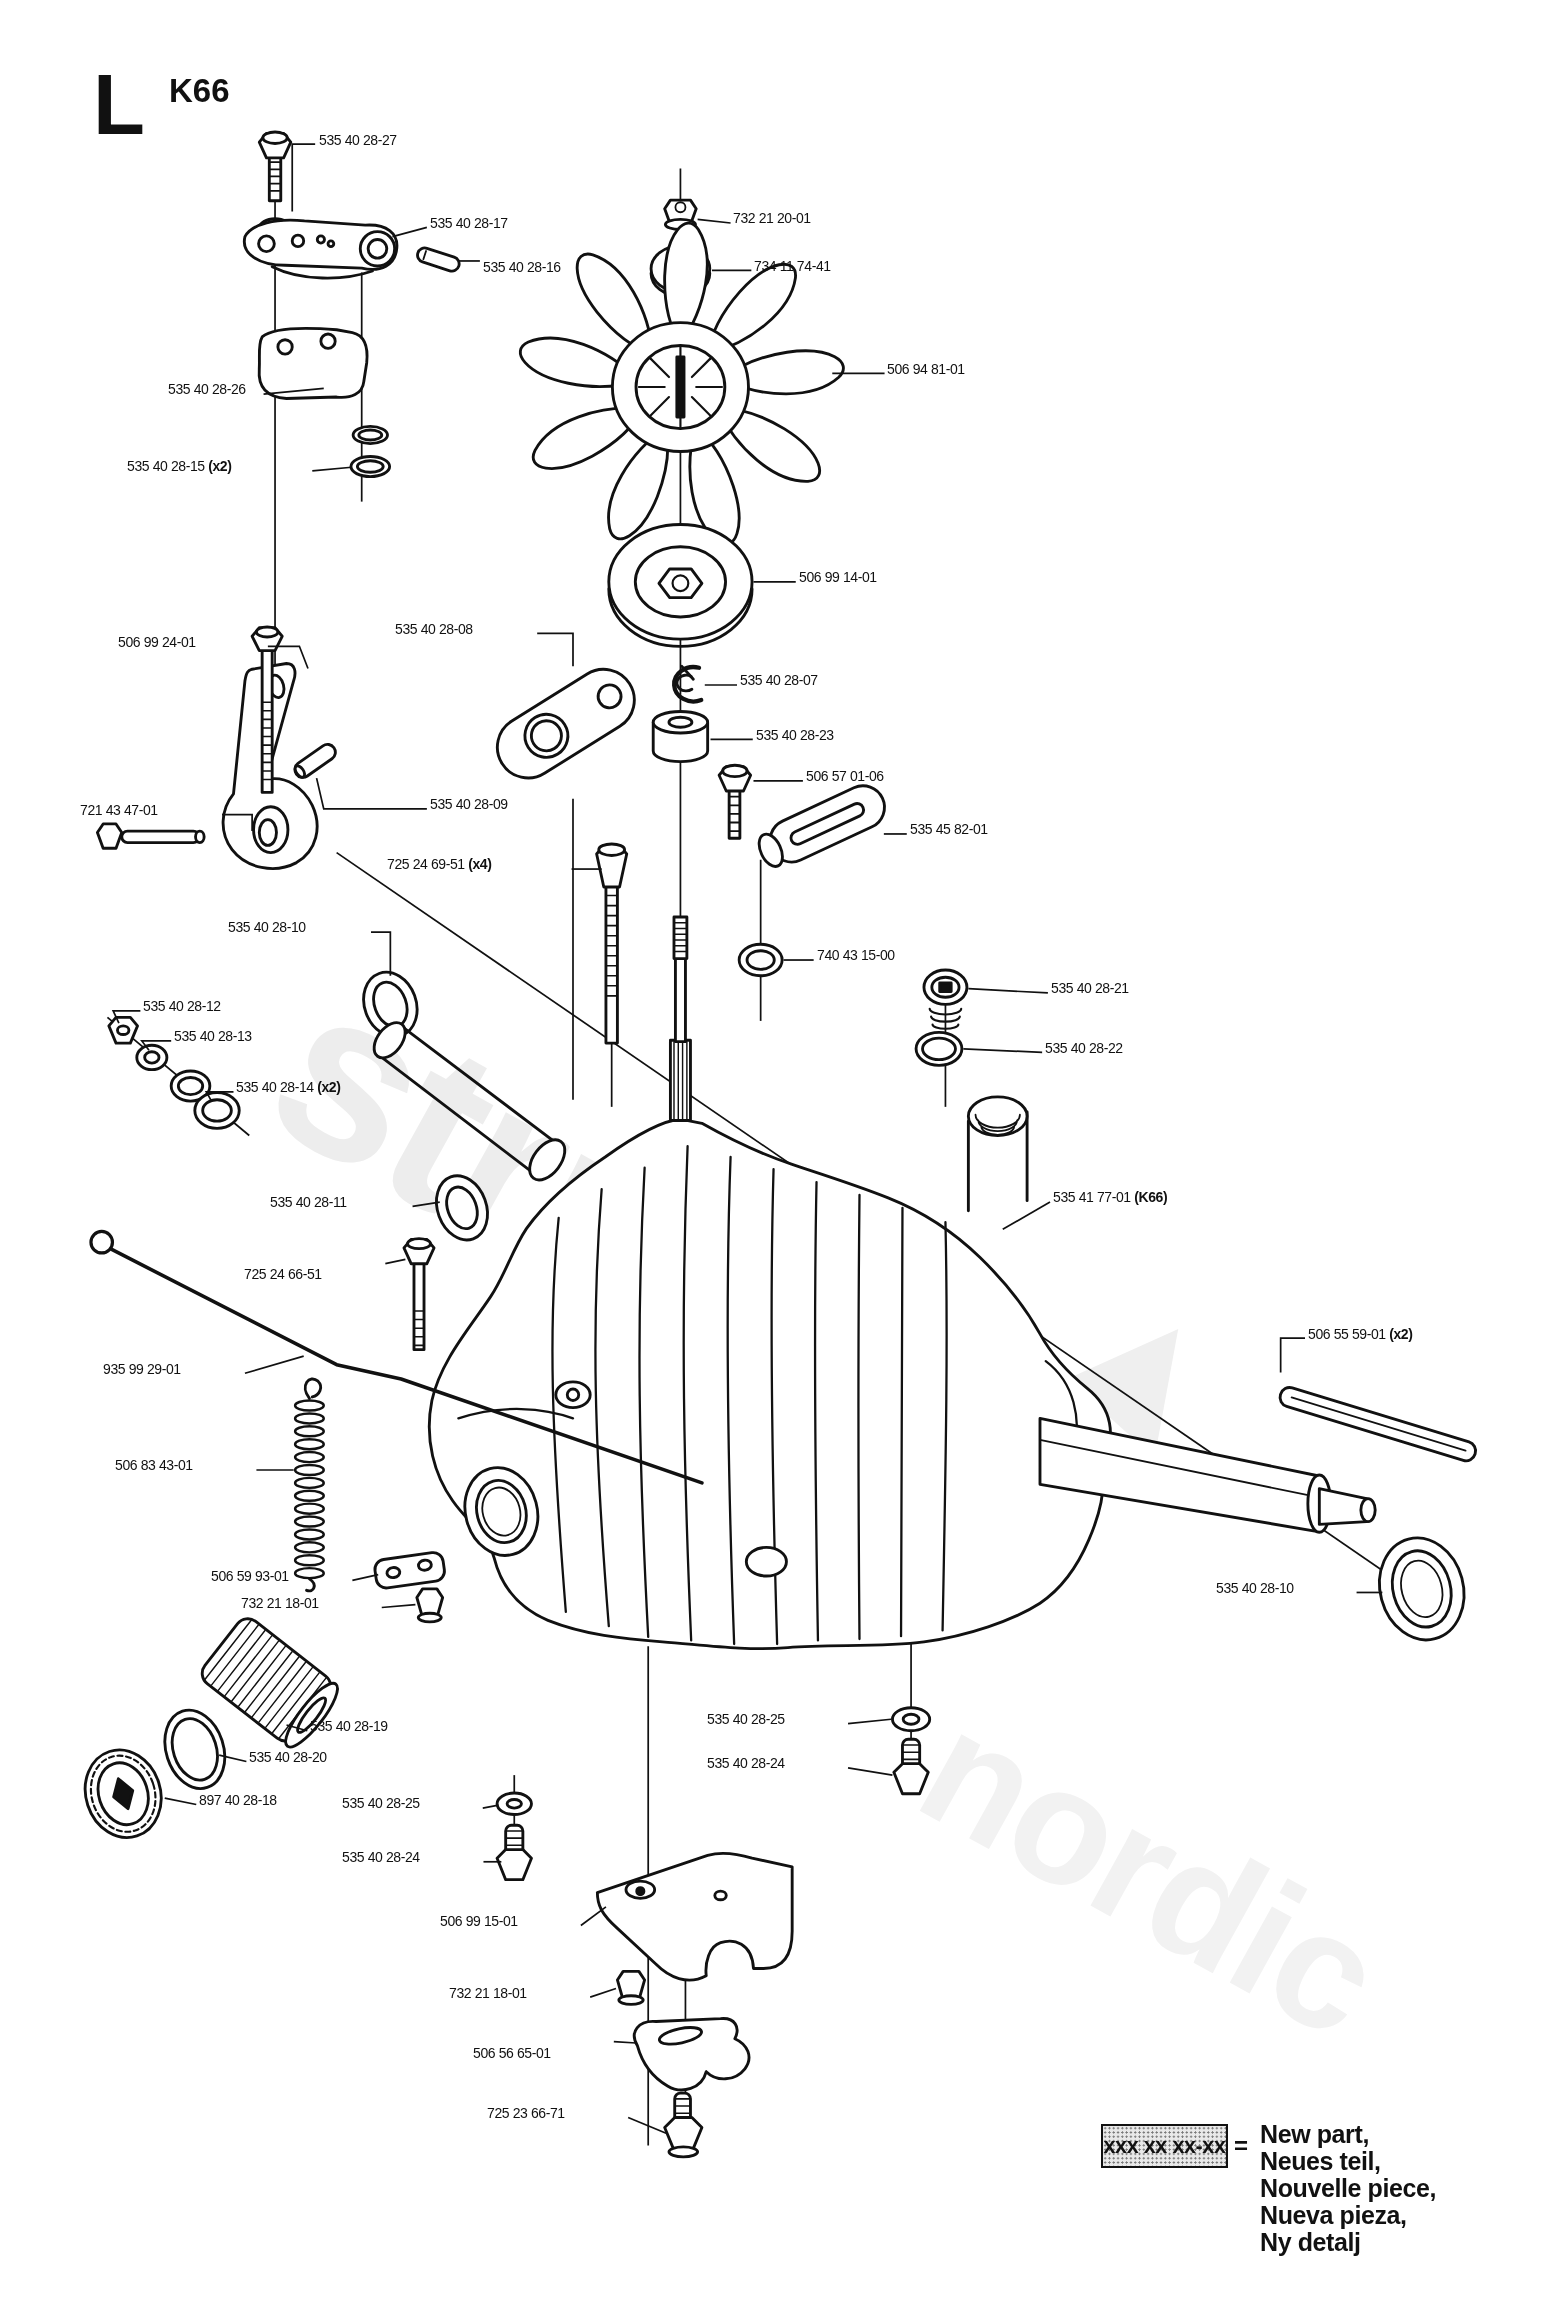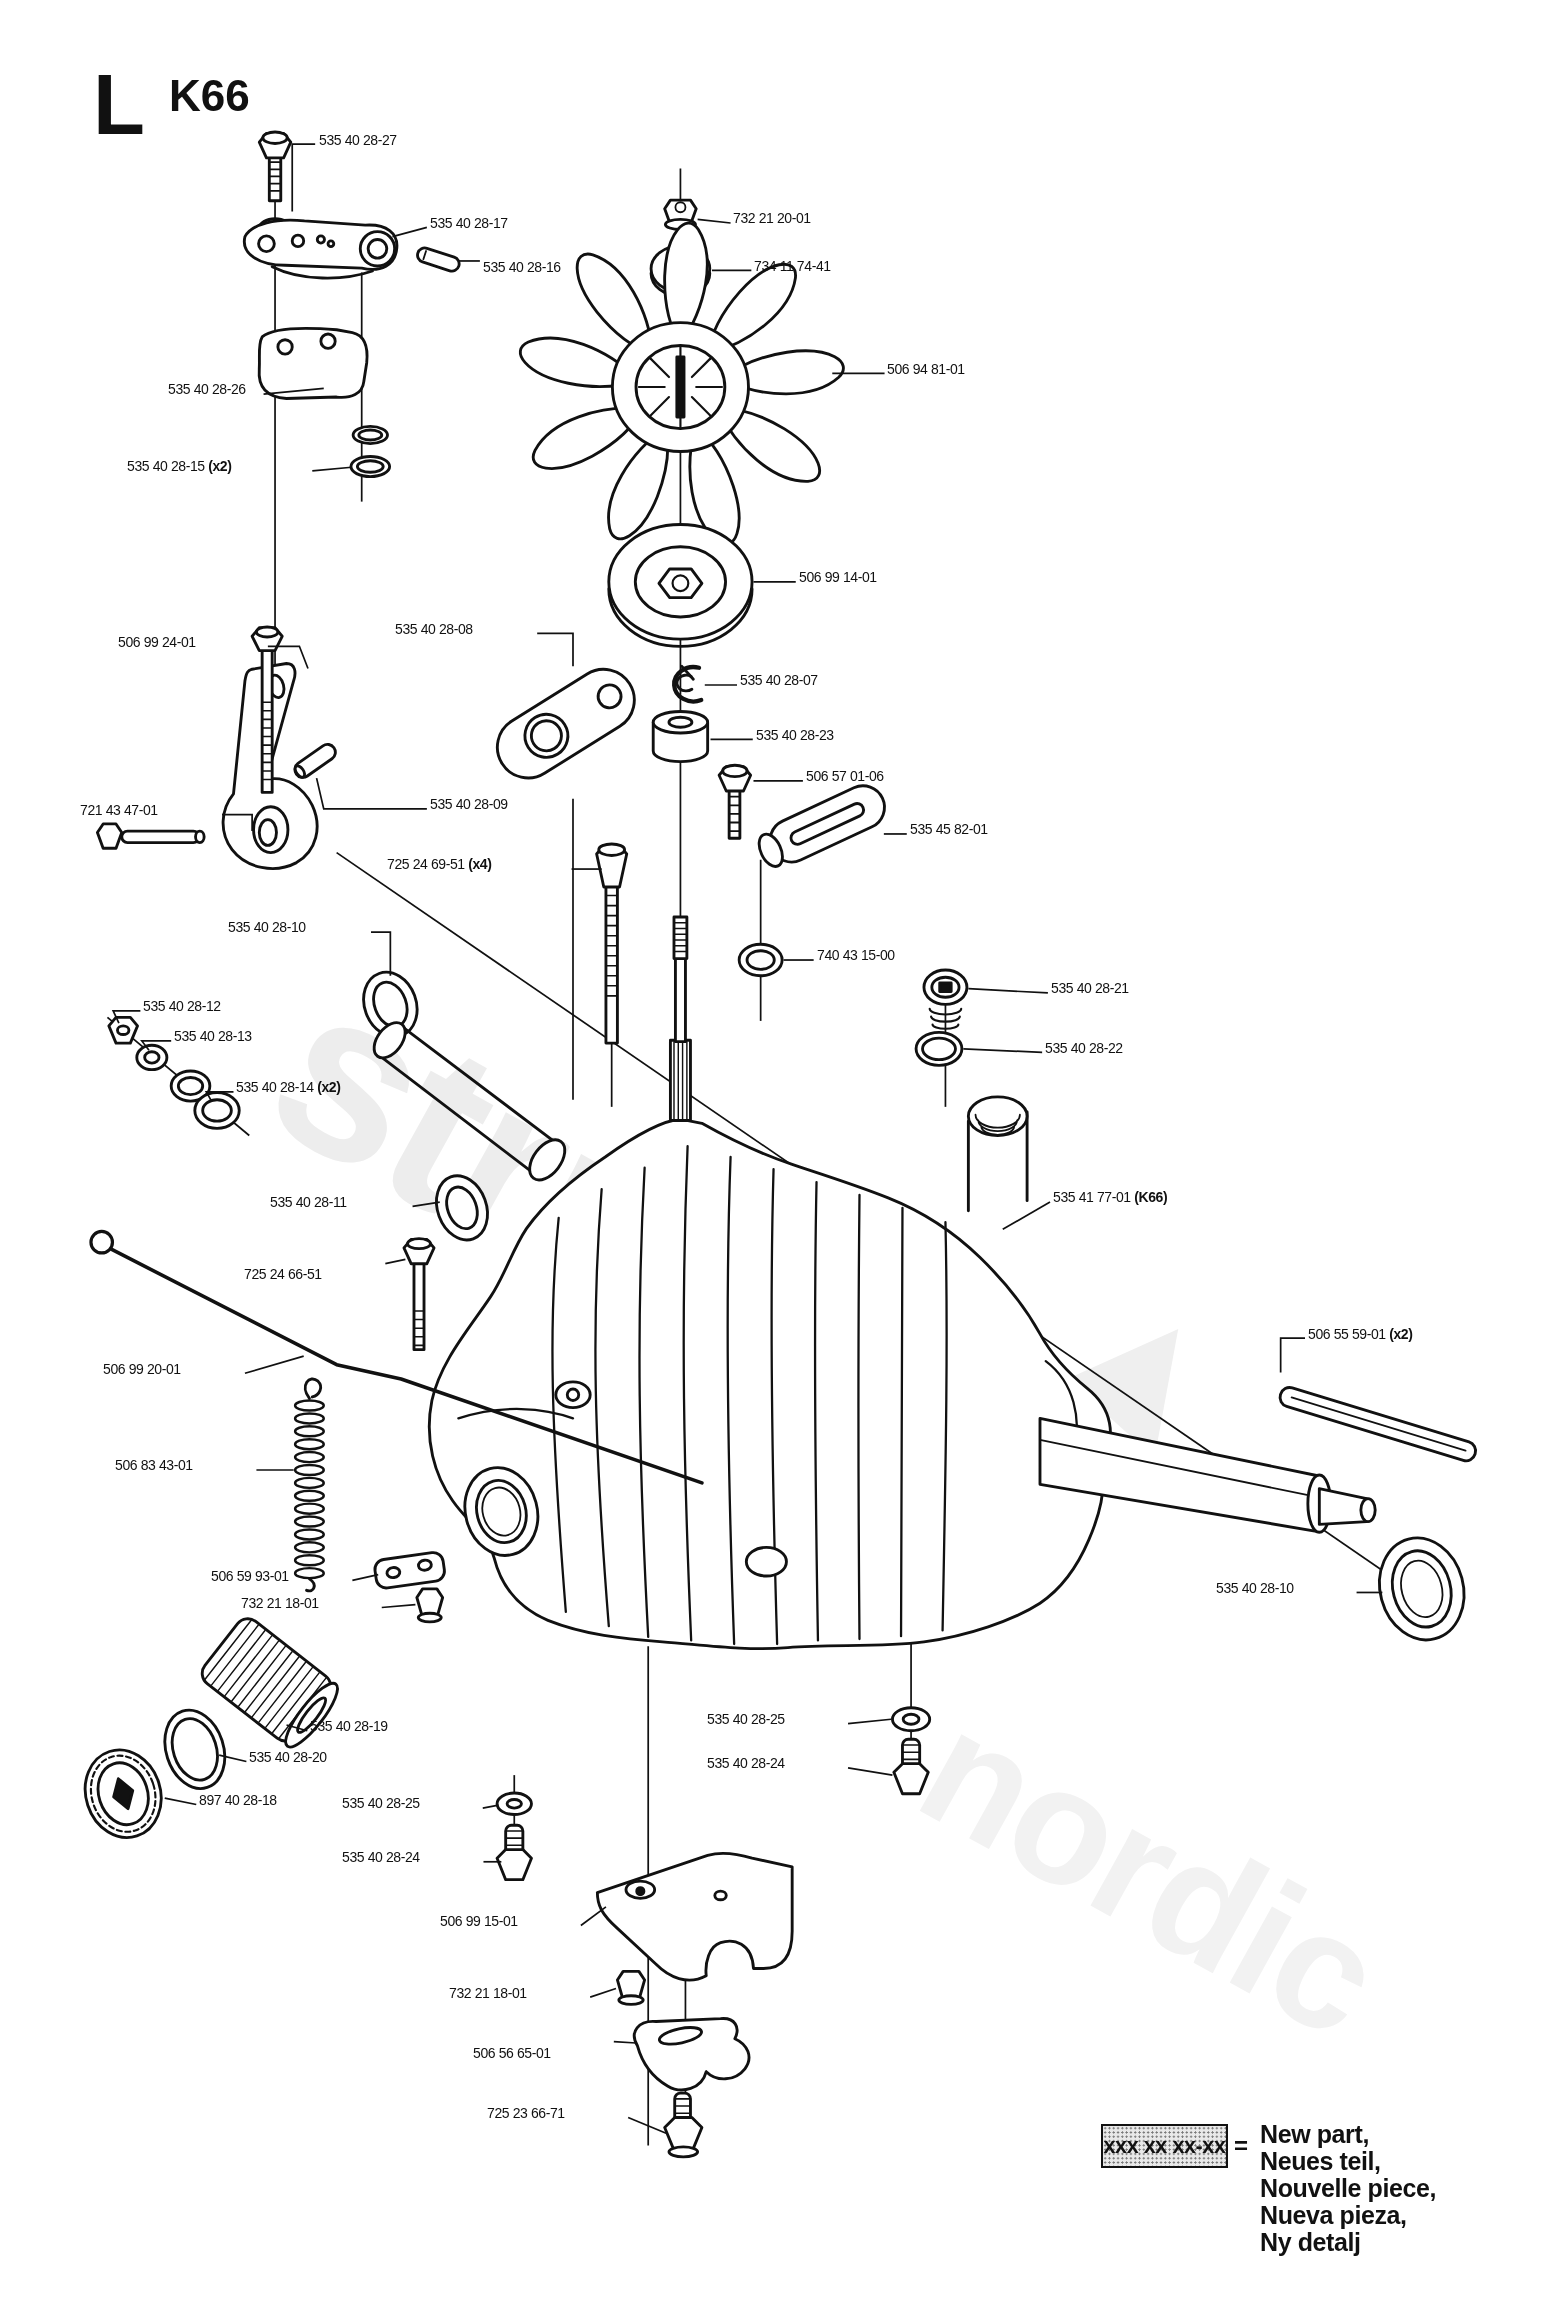--- a/index.html
+++ b/index.html
@@ -1,21 +1,21 @@
 <!DOCTYPE html>
 <html style="font-size:11.5px"><head>
 <meta charset="utf-8">
 <style>
   html,body{margin:0;padding:0;background:#fff;}
   body{width:1565px;height:2319px;position:relative;overflow:hidden;
        font-family:"Liberation Sans","DejaVu Sans",sans-serif;color:#111;}
   #stage{position:absolute;left:0;top:0;width:1565px;height:2319px;}
   svg{position:absolute;left:0;top:0;}
   .title-letter{position:absolute;left:93px;top:62px;font-size:85px;font-weight:bold;line-height:1;}
-  .model-code{position:absolute;left:169px;top:74px;font-size:44px;font-weight:bold;line-height:1;}
+  .model-code{position:absolute;left:169px;top:74px;font-size:33px;font-weight:bold;line-height:1;}
   #labels{position:absolute;left:0;top:0;width:100%;height:100%;}
   .plabel{position:absolute;font-size:14px;line-height:1.05;white-space:nowrap;letter-spacing:-0.4px;}
   .plabel b{font-weight:bold;}
   
   #legend{position:absolute;left:1101px;top:2120px;width:458px;}
   .lg-box{position:absolute;left:0;top:4.3px;width:123px;height:40px;border:2.1px solid #111;
           background-color:#e9e9e9;
           background-image:radial-gradient(#777 0.9px, transparent 1.1px);
           background-size:4.3px 4.3px;
           display:flex;align-items:center;justify-content:center;
@@ -492,21 +492,21 @@
       <div class="plabel" style="left: 228px; top: 920px;"><span>535 40 28-10</span></div>
       <div class="plabel" style="left: 1051px; top: 981px;"><span>535 40 28-21</span></div>
       <div class="plabel" style="left: 143px; top: 999px;"><span>535 40 28-12</span></div>
       <div class="plabel" style="left: 174px; top: 1029px;"><span>535 40 28-13</span></div>
       <div class="plabel" style="left: 1045px; top: 1041px;"><span>535 40 28-22</span></div>
       <div class="plabel" style="left: 236px; top: 1080px;"><span>535 40 28-14</span><b> (x2)</b></div>
       <div class="plabel" style="left: 1053px; top: 1190px;"><span>535 41 77-01</span><b> (K66)</b></div>
       <div class="plabel" style="left: 270px; top: 1195px;"><span>535 40 28-11</span></div>
       <div class="plabel" style="left: 244px; top: 1252px; margin-top: 15px;"><span>725 24 66-51</span></div>
       <div class="plabel" style="left: 1308px; top: 1327px;"><span>506 55 59-01</span><b> (x2)</b></div>
-      <div class="plabel" style="left: 103px; top: 1362px;"><span>506 99 20-01</span></div>
+      <div class="plabel" style="left: 103px; top: 1362px;"><span>935 99 29-01</span></div>
       <div class="plabel" style="left: 115px; top: 1458px;"><span>506 83 43-01</span></div>
       <div class="plabel" style="left: 211px; top: 1569px;"><span>506 59 93-01</span></div>
       <div class="plabel" style="left: 241px; top: 1596px;"><span>732 21 18-01</span></div>
       <div class="plabel" style="left: 1216px; top: 1581px;"><span>535 40 28-10</span></div>
       <div class="plabel" style="left: 310px; top: 1719px;"><span>535 40 28-19</span></div>
       <div class="plabel" style="left: 249px; top: 1750px;"><span>535 40 28-20</span></div>
       <div class="plabel" style="left: 707px; top: 1712px;"><span>535 40 28-25</span></div>
       <div class="plabel" style="left: 199px; top: 1793px;"><span>897 40 28-18</span></div>
       <div class="plabel" style="left: 342px; top: 1796px;"><span>535 40 28-25</span></div>
       <div class="plabel" style="left: 707px; top: 1756px;"><span>535 40 28-24</span></div>

